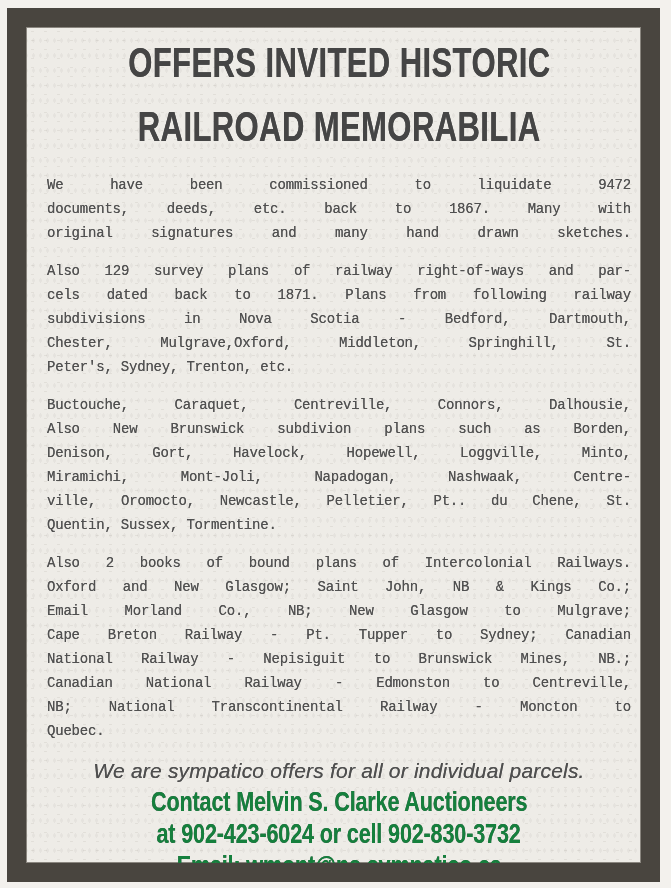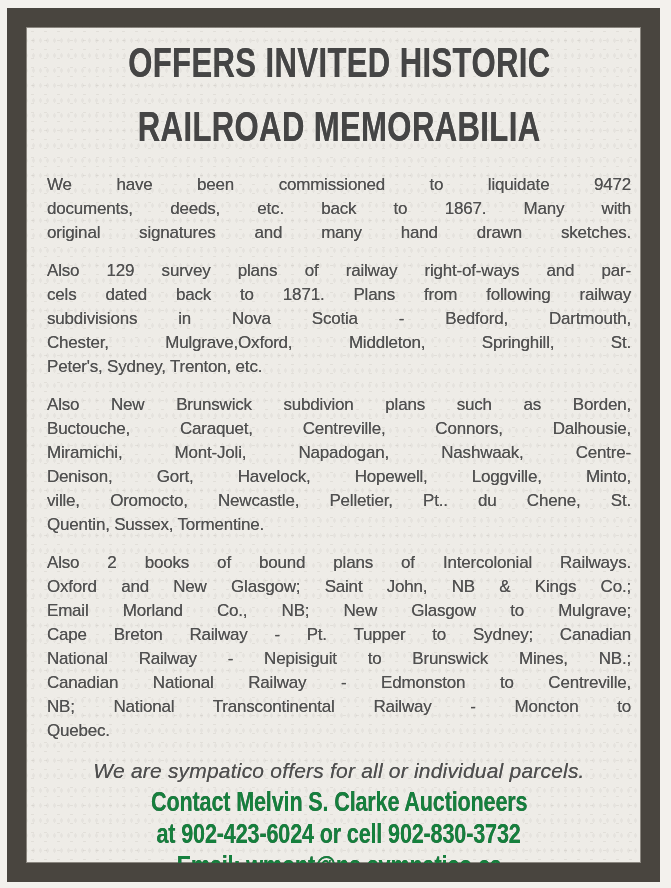--- a/index.html
+++ b/index.html
@@ -59,25 +59,26 @@
     display: inline-block;
     transform: scaleX(0.74);
     transform-origin: 50% 50%;
     font-weight: bold;
     font-size: 42px;
     letter-spacing: 0.5px;
     text-shadow: 0 0 0.7px #555;
   }
   
   .para {
-    font-size: 17px;
+    font-size: 14px;
     line-height: 24px;
     letter-spacing: -0.2px;
     color: #505050;
     text-shadow: 0 0 0.5px #6a6a6a;
+    font-family: Liberation Mono, monospace;
   }
   .para.first { margin-top: 10px; }
   .para { margin-top: 14px; }
   .jline {
     text-align: justify;
     text-align-last: justify;
   }
   .jline.short {
     text-align: left;
     text-align-last: left;
@@ -134,24 +135,24 @@
 
       <div class="para">
         <div class="jline">Also 129 survey plans of railway right-of-ways and par-</div>
         <div class="jline">cels dated back to 1871. Plans from following railway</div>
         <div class="jline">subdivisions in Nova Scotia - Bedford, Dartmouth,</div>
         <div class="jline">Chester, Mulgrave,Oxford, Middleton, Springhill, St.</div>
         <div class="jline short">Peter's, Sydney, Trenton, etc.</div>
       </div>
 
       <div class="para">
+        <div class="jline">Buctouche, Caraquet, Centreville, Connors, Dalhousie,</div>
         <div class="jline">Also New Brunswick subdivion plans such as Borden,</div>
-        <div class="jline">Buctouche, Caraquet, Centreville, Connors, Dalhousie,</div>
+        <div class="jline">Denison, Gort, Havelock, Hopewell, Loggville, Minto,</div>
         <div class="jline">Miramichi, Mont-Joli, Napadogan, Nashwaak, Centre-</div>
-        <div class="jline">Denison, Gort, Havelock, Hopewell, Loggville, Minto,</div>
         <div class="jline">ville, Oromocto, Newcastle, Pelletier, Pt.. du Chene, St.</div>
         <div class="jline short">Quentin, Sussex, Tormentine.</div>
       </div>
 
       <div class="para">
         <div class="jline">Also 2 books of bound plans of Intercolonial Railways.</div>
         <div class="jline">Oxford and New Glasgow; Saint John, NB &amp; Kings Co.;</div>
         <div class="jline">Email Morland Co., NB; New Glasgow to Mulgrave;</div>
         <div class="jline">Cape Breton Railway - Pt. Tupper to Sydney; Canadian</div>
         <div class="jline">National Railway - Nepisiguit to Brunswick Mines, NB.;</div>

